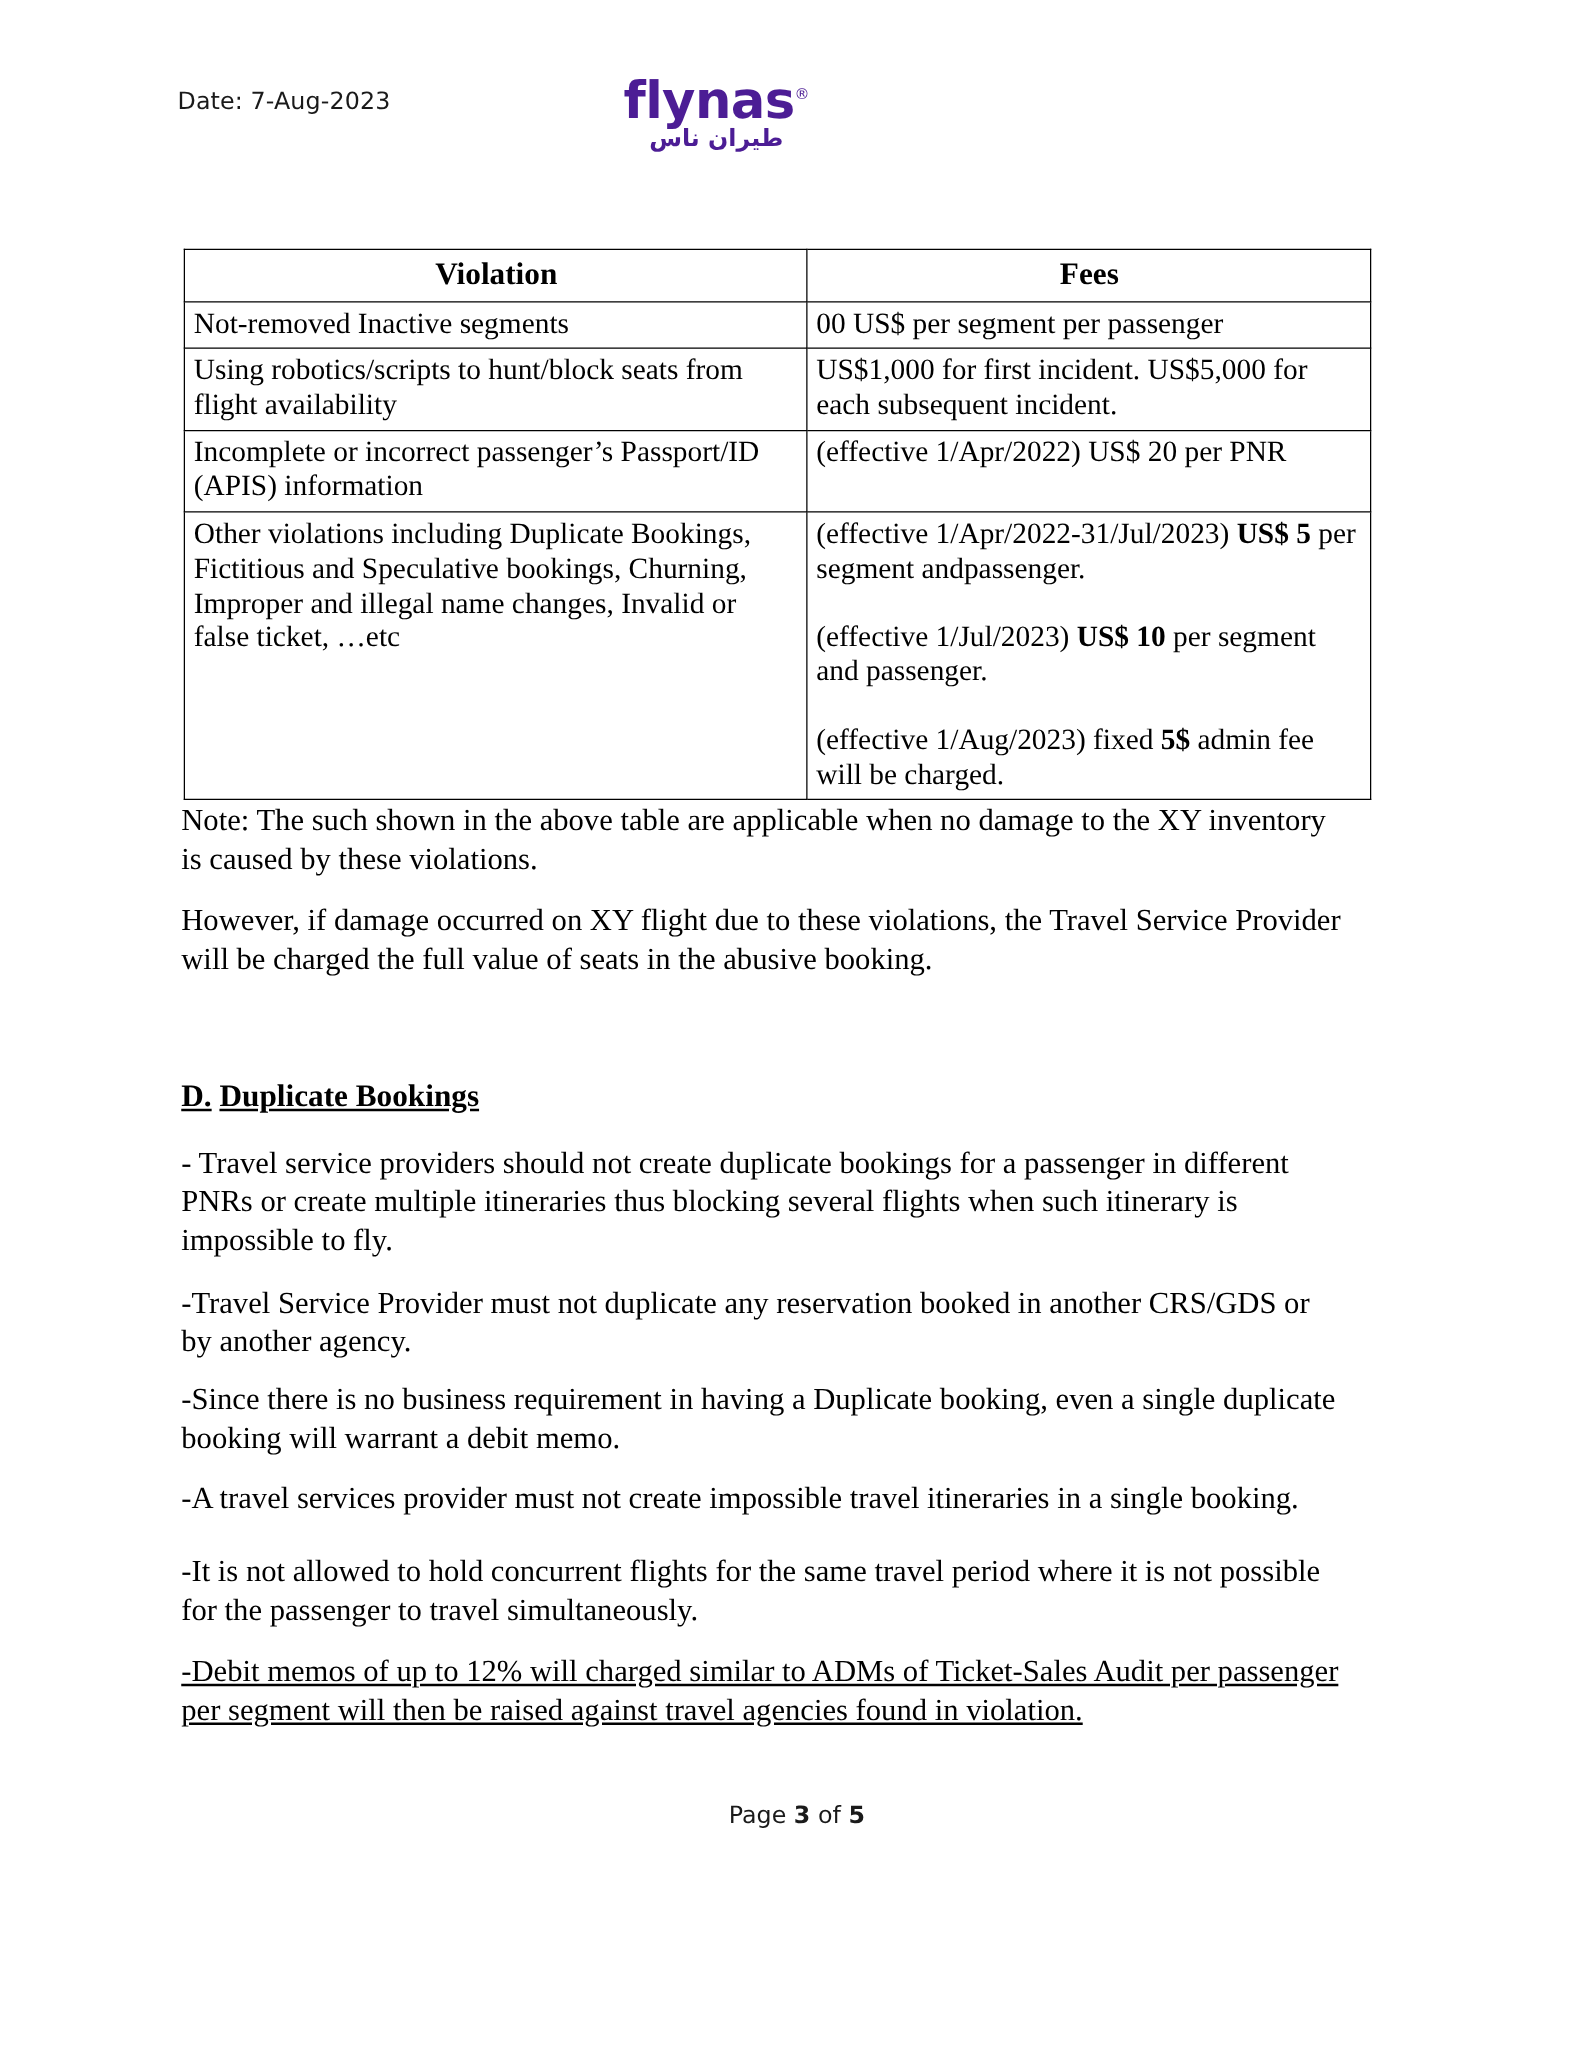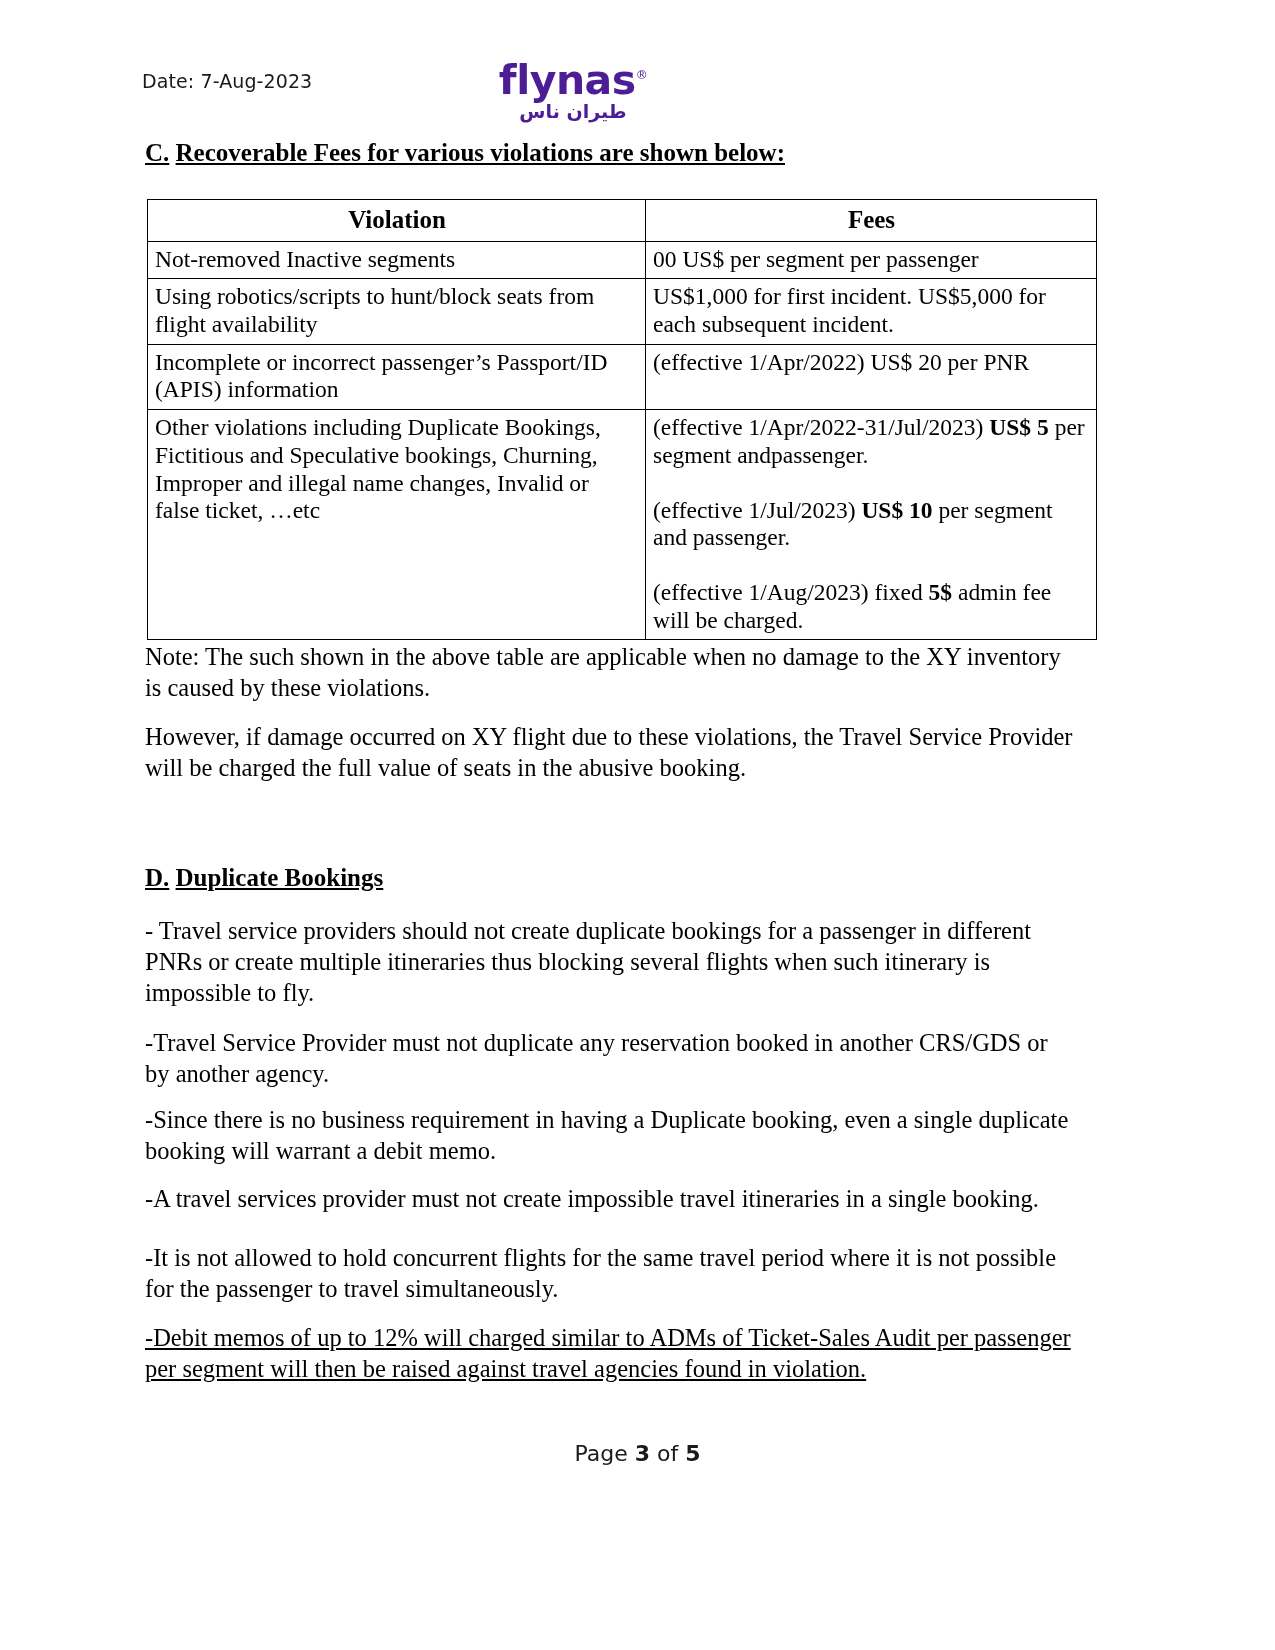--- a/index.html
+++ b/index.html
@@ -128,38 +128,37 @@
   #d-p6    { top: 1323px; text-decoration: underline; }
 
   
   .footer {
     position: absolute;
     left: 0;
     top: 1441px;
     width: 1275px;
     text-align: center;
     font-family: "DejaVu Sans", "Liberation Sans", sans-serif;
-    font-size: 22px;
+    font-size: 19px;
     color: #1a1a1a;
   }
   .footer b { font-weight: bold; }
 </style>
 </head>
 <body>
 
 <div class="page">
 
   <div class="doc-date">Date: 7-Aug-2023</div>
 
   <div class="logo" style="color: #4c1d95;">
     <span class="logo-word"><span>flynas</span><span class="logo-reg">®</span></span>
     <span class="logo-ar">طيران ناس</span>
   </div>
 
-  <div class="heading" id="heading-c"><span class="h-letter">C.</span> <span class="h-text">Recoverable Fees for various violations are shown below:</span></div>
 
   <table class="fees-table">
     <thead>
       <tr>
         <th class="col-violation">Violation</th>
         <th class="col-fees">Fees</th>
       </tr>
     </thead>
     <tbody>
       <tr>

